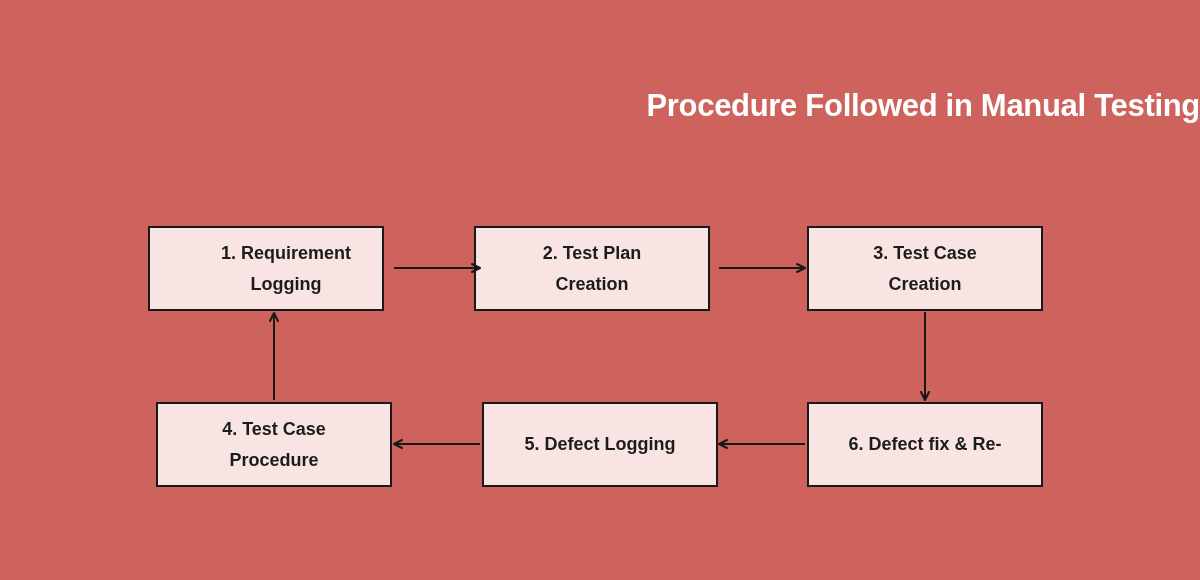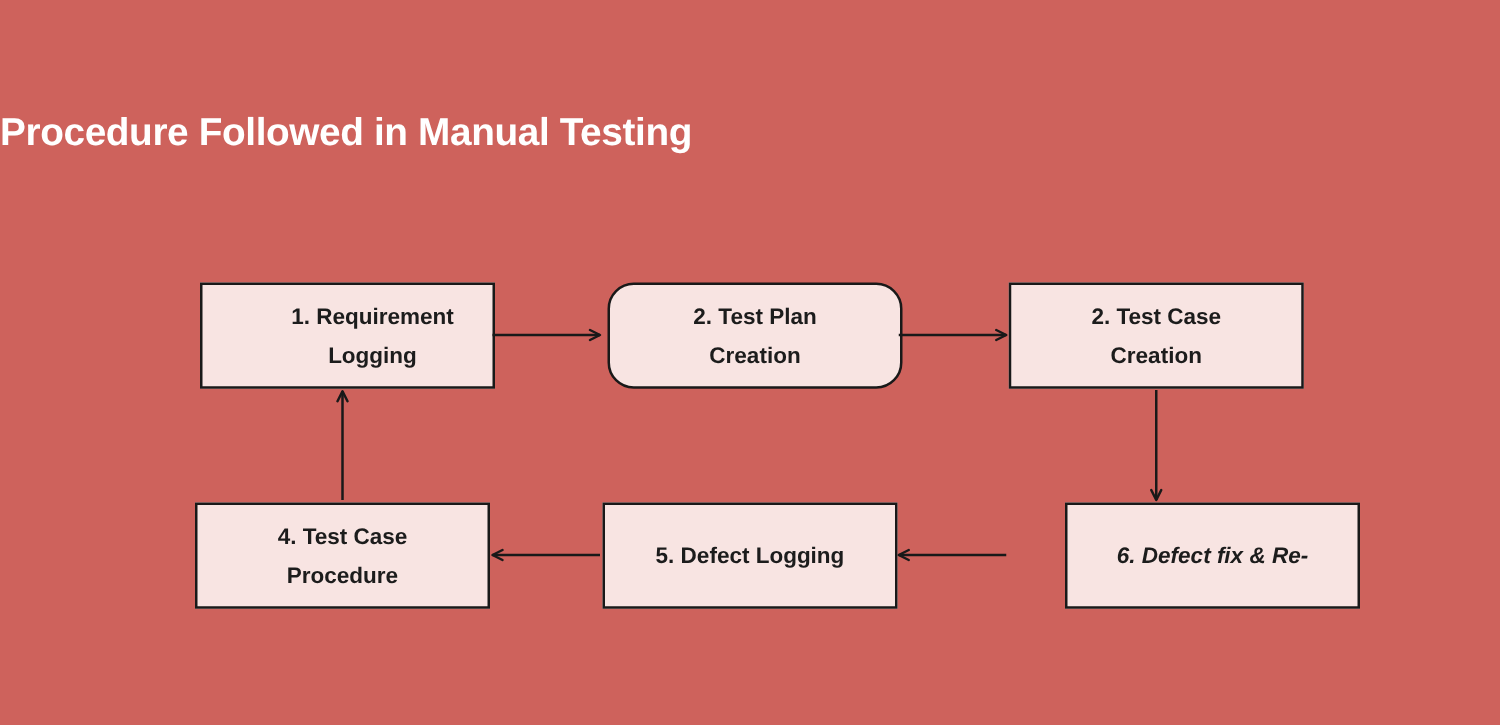--- a/index.html
+++ b/index.html
@@ -16,21 +16,21 @@
   .canvas {
     position: relative;
     width: 1200px;
     height: 580px;
   }
   .page-title {
     position: absolute;
     left: 0;
     top: 88px;
     width: 1200px;
-    text-align: left;
+    text-align: right;
     color: #FFFFFF;
     font-size: 31px;
     font-weight: 700;
     letter-spacing: -0.3px;
     margin: 0;
   }
   .flow-box {
     position: absolute;
     width: 236px;
     height: 85px;
@@ -43,26 +43,26 @@
     align-items: center;
   }
   .flow-box .line {
     font-size: 18px;
     font-weight: 600;
     color: #1C1C1C;
     line-height: 31px;
     text-align: center;
     white-space: nowrap;
   }
-  #box-1 { left: 160px; top: 226px; padding-left: 40px; }
-  #box-2 { left: 486px; top: 226px; border-radius: 21px; }
+  #box-1 { left: 148px; top: 226px; padding-left: 40px; }
+  #box-2 { left: 474px; top: 226px; }
   #box-3 { left: 807px; top: 226px; }
   #box-4 { left: 156px; top: 402px; }
   #box-5 { left: 482px; top: 402px; }
-  #box-6 { left: 852px; top: 402px; font-style: italic; }
+  #box-6 { left: 807px; top: 402px; }
   .arrows-layer {
     position: absolute;
     left: 0;
     top: 0;
     width: 1200px;
     height: 580px;
     pointer-events: none;
   }
 </style>
 </head>
@@ -76,21 +76,21 @@
     <div class="line">1. Requirement</div>
     <div class="line">Logging</div>
   </div>
 
   <div class="flow-box" id="box-2">
     <div class="line">2. Test Plan</div>
     <div class="line">Creation</div>
   </div>
 
   <div class="flow-box" id="box-3">
-    <div class="line">2. Test Case</div>
+    <div class="line">3. Test Case</div>
     <div class="line">Creation</div>
   </div>
 
   <div class="flow-box" id="box-4">
     <div class="line">4. Test Case</div>
     <div class="line">Procedure</div>
   </div>
 
   <div class="flow-box" id="box-5">
     <div class="line">5. Defect Logging</div>

